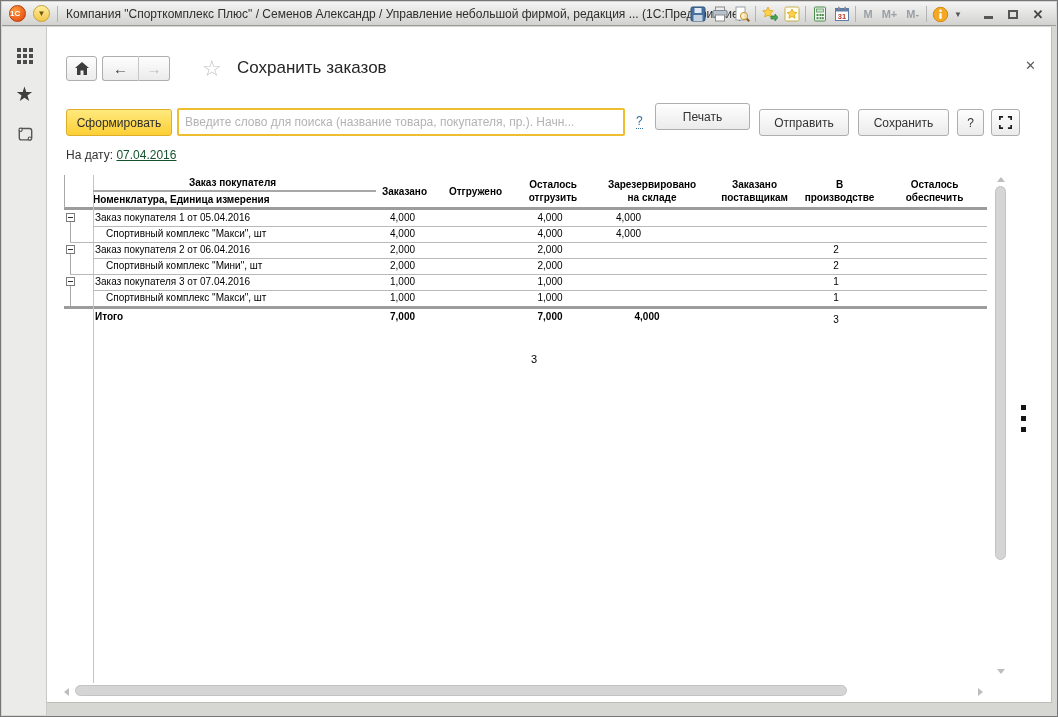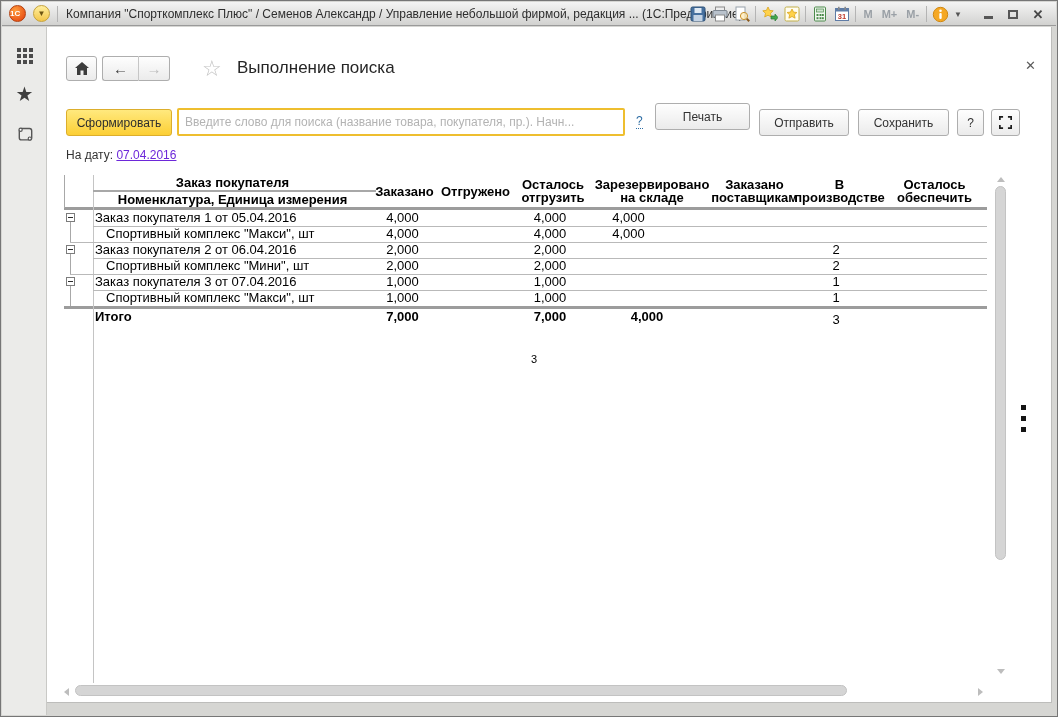--- a/index.html
+++ b/index.html
@@ -65,29 +65,29 @@
   .search-help { position:absolute; left:589px; top:87px; font-size:12px; color:#2e6da4;
                  border-bottom:1px dotted #2e6da4; line-height:14px; }
   .print-btn { position:absolute; left:608px; top:76px; width:95px; height:27px; }
   .send-btn  { position:absolute; left:712px; top:82px; width:90px; height:27px; }
   .save-btn  { position:absolute; left:811px; top:82px; width:91px; height:27px; }
   .help-btn  { position:absolute; left:910px; top:82px; width:27px; height:27px; }
   .fs-btn    { position:absolute; left:944px; top:82px; width:29px; height:27px; }
 
   
   .date-row { position:absolute; left:19px; top:121px; font-size:12px; color:#333; }
-  .date-link { text-decoration:underline; color:#6d28d9; }
-
-  
-  .rtable { position:absolute; left:17px; top:148px; width:923px; font-size:13px; color:#000; }
+  .date-link { text-decoration:underline; color:#14532d; }
+
+  
+  .rtable { position:absolute; left:17px; top:148px; width:923px; font-size:10px; color:#000; }
   .rheader { display:flex; height:32px; }
   .gcell { width:29px; position:relative; flex:none; }
   .hname { width:279px; flex:none; position:relative; }
   .hl1 { height:16px; line-height:15px; text-align:center; font-weight:bold; }
-  .hl2 { height:16px; line-height:17px; text-align:center; font-weight:bold; }
+  .hl2 { height:16px; line-height:17px; text-align:left; font-weight:bold; }
   .hcell { display:flex; align-items:center; justify-content:center; text-align:center;
            font-weight:bold; white-space:pre-line; line-height:13px; flex:none; }
   .c1{width:65px} .c2{width:77px} .c3{width:78px} .c4{width:120px} .c5{width:85px} .c6{width:85px} .c7{width:105px}
   .hsep { height:3px; background:#9c9c9c; }
   .trow { display:flex; height:16px; }
   .cell { height:16px; line-height:16px; flex:none; white-space:nowrap; overflow:hidden; }
   .name { width:279px; padding-left:2px; }
   .name.indent { padding-left:13px; }
   .num { text-align:center; }
   .num.c1{padding-right:4px} .num.c2{padding-right:4px} .num.c3{padding-right:6px}
@@ -249,21 +249,21 @@
     <button class="btn-std home-btn">
       <svg width="14" height="13" viewBox="0 0 14 13">
           <path d="M7 0 L14 6 H12 V13 H8.5 V8.5 H5.5 V13 H2 V6 H0 Z" fill="#3d3d3d"></path>
         </svg>
     </button>
     <div class="nav-group">
       <button class="btn-std nav-back">←</button>
       <button class="btn-std nav-fwd">→</button>
     </div>
     <span class="fav-star">☆</span>
-    <div class="form-title">Выполнение поиска</div>
+    <div class="form-title">Сохранить заказов</div>
     <span class="form-close">✕</span>
 
     <button class="gen-btn">Сформировать</button>
     <input class="search" type="text" placeholder="Введите слово для поиска (название товара, покупателя, пр.). Начн..." style="">
     <span class="search-help">?</span>
     <button class="btn-std print-btn">Печать</button>
     <button class="btn-std send-btn">Отправить</button>
     <button class="btn-std save-btn">Сохранить</button>
     <button class="btn-std help-btn">?</button>
     <button class="btn-std fs-btn">

